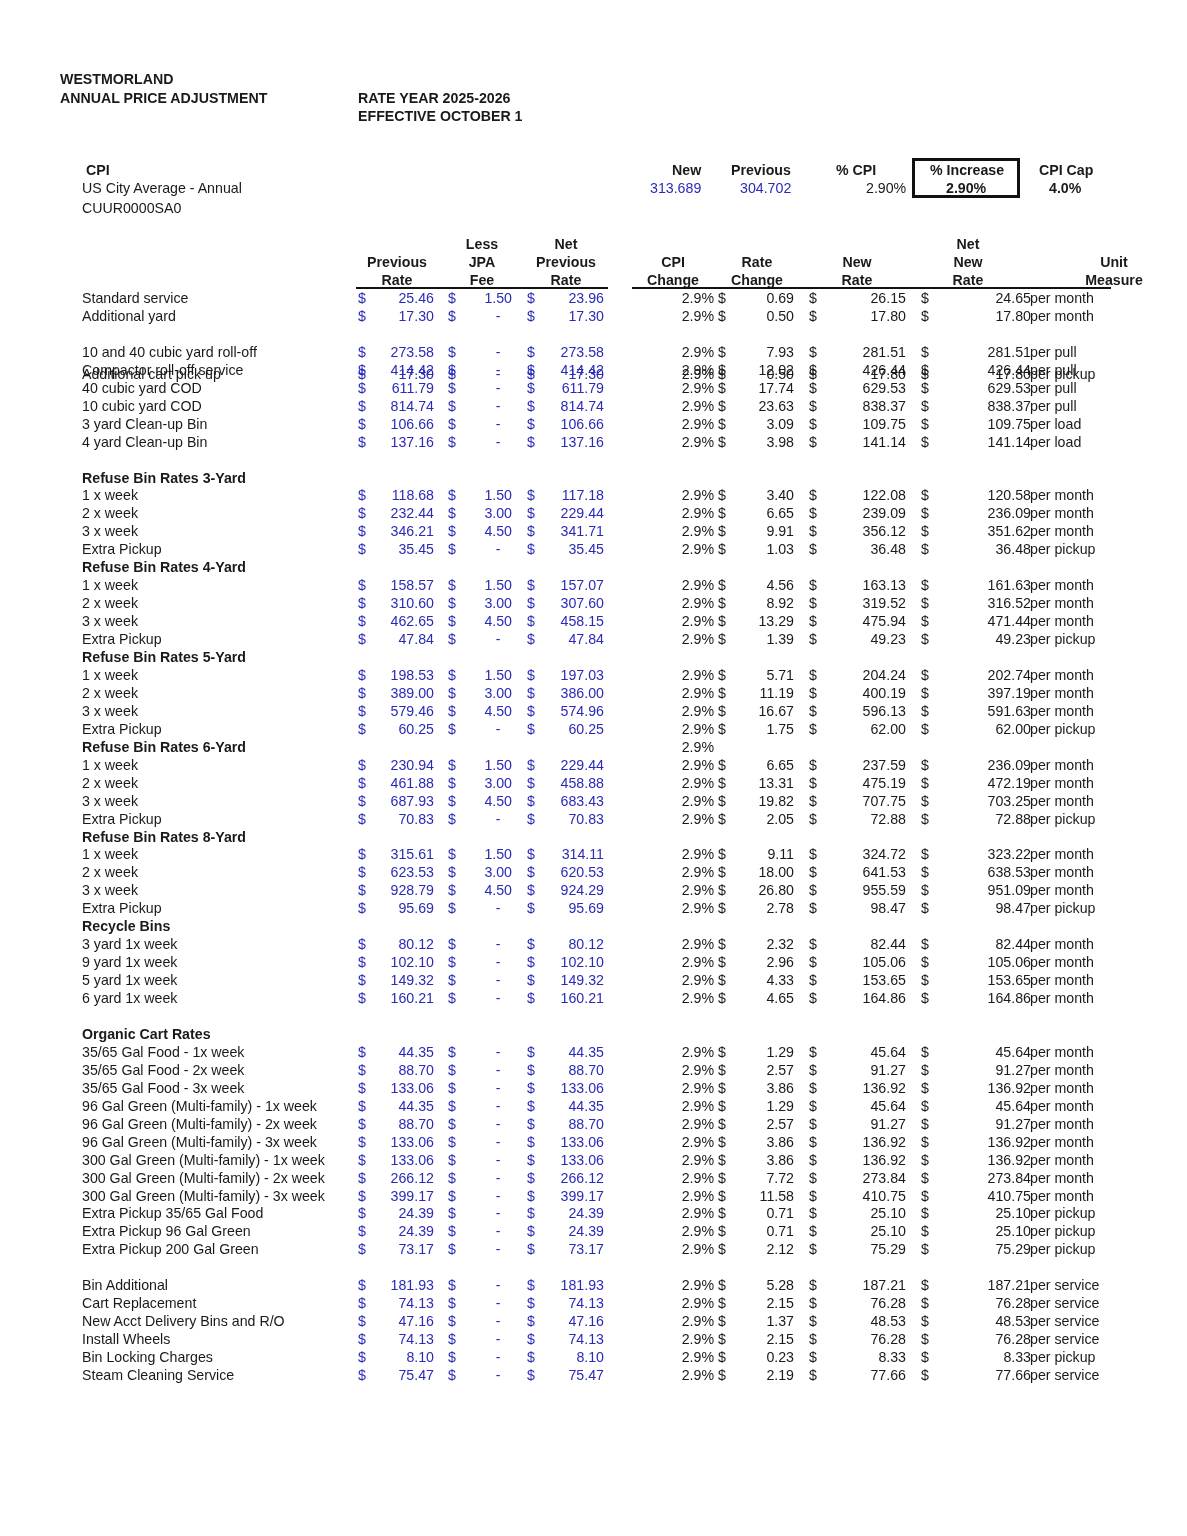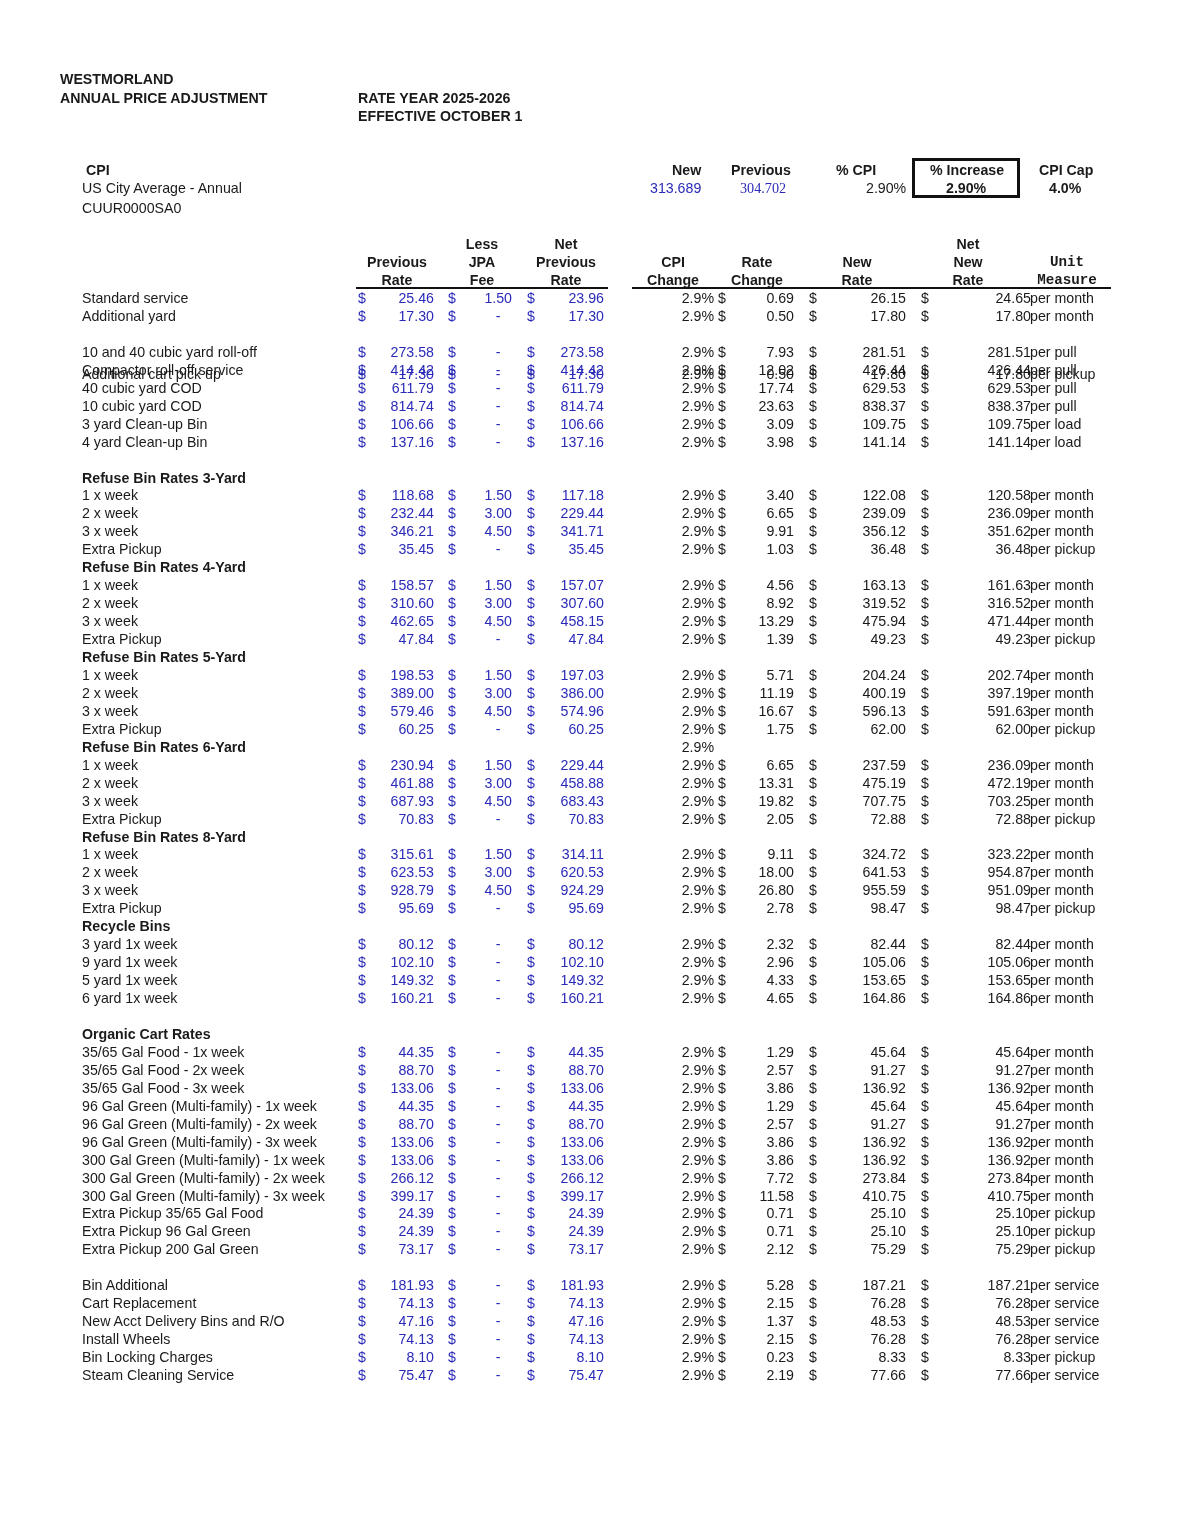--- a/index.html
+++ b/index.html
@@ -46,21 +46,21 @@
 <div class="abs bold" id="hdr-rate">RATE YEAR 2025-2026</div>
 <div class="abs bold" id="hdr-eff">EFFECTIVE OCTOBER 1</div>
 
 <div class="abs bold" id="cpi-label">CPI</div>
 <div class="abs" id="cpi-series">US City Average - Annual</div>
 <div class="abs" id="cpi-code">CUUR0000SA0</div>
 
 <div class="abs bold cpi-head" style="left:672px;">New</div>
 <div class="abs blue cpi-val" style="left:650px;text-align:right;">313.689</div>
 <div class="abs bold cpi-head" style="left:731px;">Previous</div>
-<div class="abs blue cpi-val" style="left:740px;font-family:Liberation Serif, serif;">304.702</div>
+<div class="abs blue cpi-val" style="left:740px;">304.702</div>
 <div class="abs bold cpi-head" style="left:836px;">% CPI</div>
 <div class="abs cpi-val" style="left:866px;">2.90%</div>
 <div id="inc-box"></div>
 <div class="abs bold cpi-head" style="left:930px;">% Increase</div>
 <div class="abs bold cpi-val" style="left:946px;">2.90%</div>
 <div class="abs bold cpi-head" style="left:1039px;">CPI Cap</div>
 <div class="abs bold cpi-val" style="left:1049px;">4.0%</div>
 
 <div class="colhead" style="left:358px;top:253px;width:78px;">
   <div>Previous</div>
@@ -86,21 +86,21 @@
 </div>
 <div class="colhead" style="left:836px;top:253px;width:42px;">
   <div>New</div>
   <div>Rate</div>
 </div>
 <div class="colhead" style="left:946px;top:235px;width:44px;">
   <div>Net</div>
   <div>New</div>
   <div>Rate</div>
 </div>
-<div class="colhead" style="left:1029px;top:253px;width:76px;font-family:Liberation Mono, monospace;">
+<div class="colhead" style="left:1076px;top:253px;width:76px;">
   <div>Unit</div>
   <div>Measure</div>
 </div>
 <div id="col-rule1"></div>
 <div id="col-rule2"></div>
 
 <div id="rate-table">
     <div class="row" style="top: 289px;">
       <span class="lbl">Standard service</span>
       <span class="d1 blue">$</span>
@@ -567,21 +567,21 @@
       <span class="d2 blue">$</span>
       <span class="v2 blue">3.00</span>
       <span class="d3 blue">$</span>
       <span class="v3 blue r">620.53</span>
       <span class="cpi r">2.9%</span>
       <span class="d4">$</span>
       <span class="v4 r">18.00</span>
       <span class="d5">$</span>
       <span class="v5 r">641.53</span>
       <span class="d6">$</span>
-      <span class="v6 r">954.87</span>
+      <span class="v6 r">638.53</span>
       <span class="unit">per month</span>
     </div>
     <div class="row" style="top: 881.35px;">
       <span class="lbl">3 x week</span>
       <span class="d1 blue">$</span>
       <span class="v1 blue r">928.79</span>
       <span class="d2 blue">$</span>
       <span class="v2 blue">4.50</span>
       <span class="d3 blue">$</span>
       <span class="v3 blue r">924.29</span>

